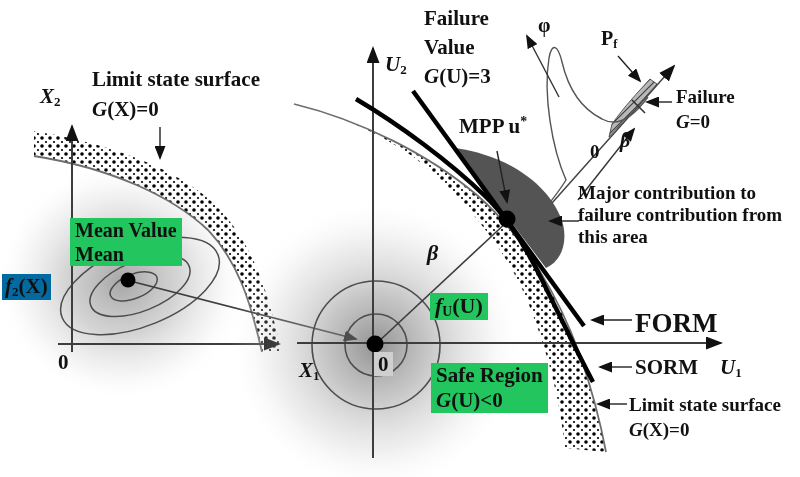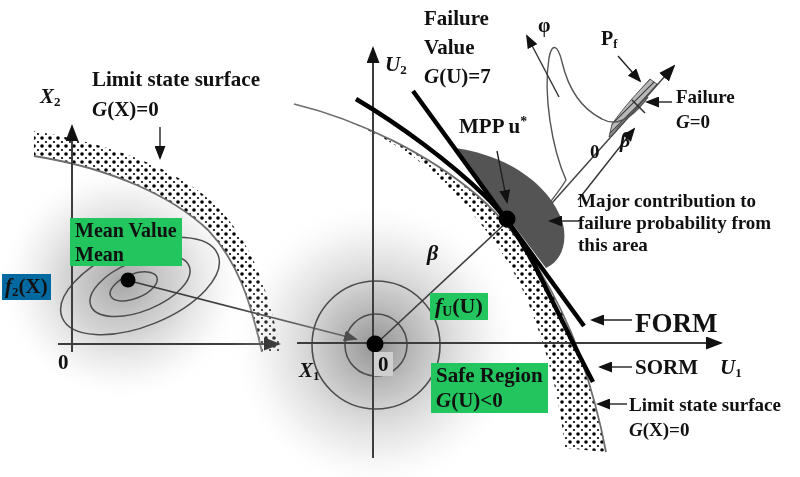--- a/index.html
+++ b/index.html
@@ -122,21 +122,21 @@
     <span class="it">X</span><span class="sb">1</span>
   </div>
 
   <div class="lbl" style="left:385px;top:52px;font-size:21px;">
     <span class="it">U</span><span class="sb">2</span>
   </div>
 
   <div class="lbl" style="left:424px;top:4px;font-size:21px;line-height:29px;">
     <span>Failure</span><br>
     <span>Value</span><br>
-    <span class="it">G</span><span>(U)=7</span>
+    <span class="it">G</span><span>(U)=3</span>
   </div>
 
   <div class="lbl" style="left:459px;top:114px;font-size:21px;">
     <span>MPP u</span><span class="sp">*</span>
   </div>
 
   <div class="lbl it" style="left:427px;top:240px;font-size:22px;">
     <span>β</span>
   </div>
 
@@ -146,23 +146,23 @@
 
   <div class="lbl" style="left:374px;top:352px;font-size:21px;background:#cfcfcf;padding:0 4px;">
     <span>0</span>
   </div>
 
   <div class="lbl bg" style="left:431px;top:363px;font-size:21px;line-height:25px;">
     <span>Safe Region</span><br>
     <span class="it">G</span><span>(U)&lt;0</span>
   </div>
 
-  <div class="lbl" style="left:578px;top:182px;font-size:19px;line-height:22px;margin-top:8px;">
+  <div class="lbl" style="left:578px;top:182px;font-size:19px;line-height:22px;">
     <span>Major contribution to</span><br>
-    <span>failure probability from</span><br>
+    <span>failure contribution from</span><br>
     <span>this area</span>
   </div>
 
   <div class="lbl" style="left:635px;top:308px;font-size:27px;">
     <span>FORM</span>
   </div>
 
   <div class="lbl" style="left:635px;top:355px;font-size:21px;">
     <span>SORM</span>
   </div>

